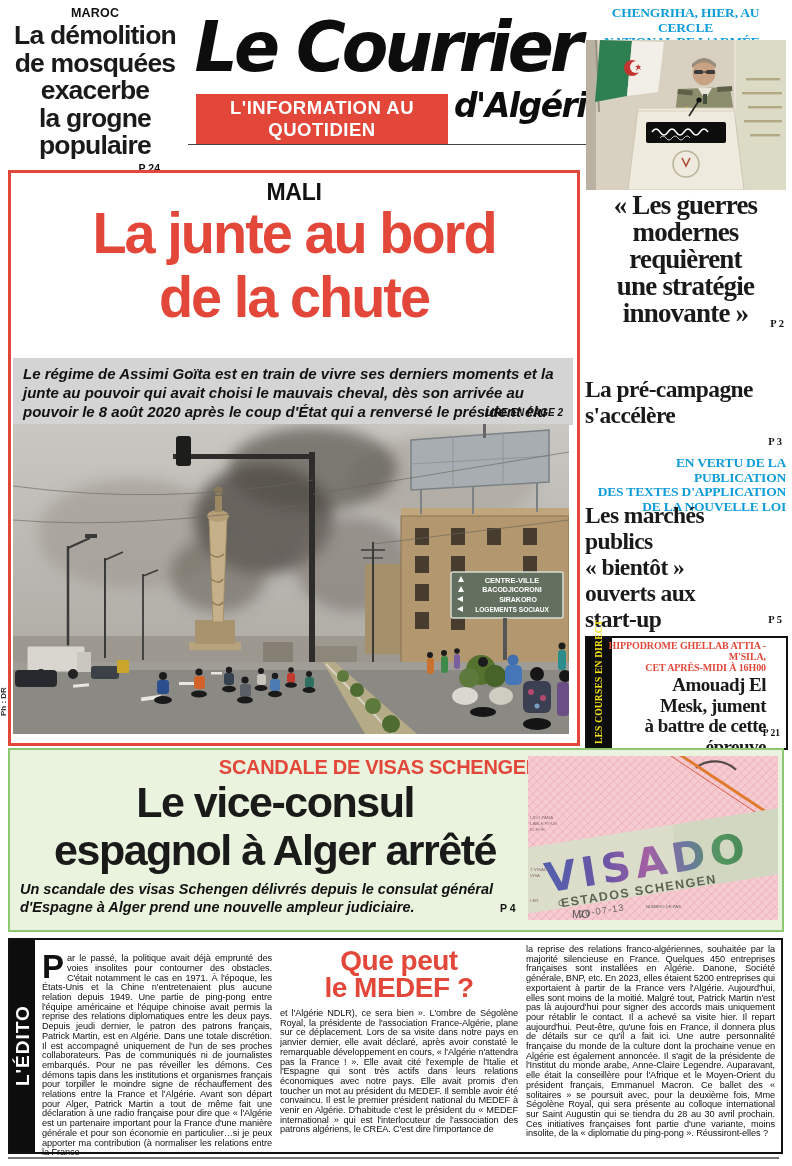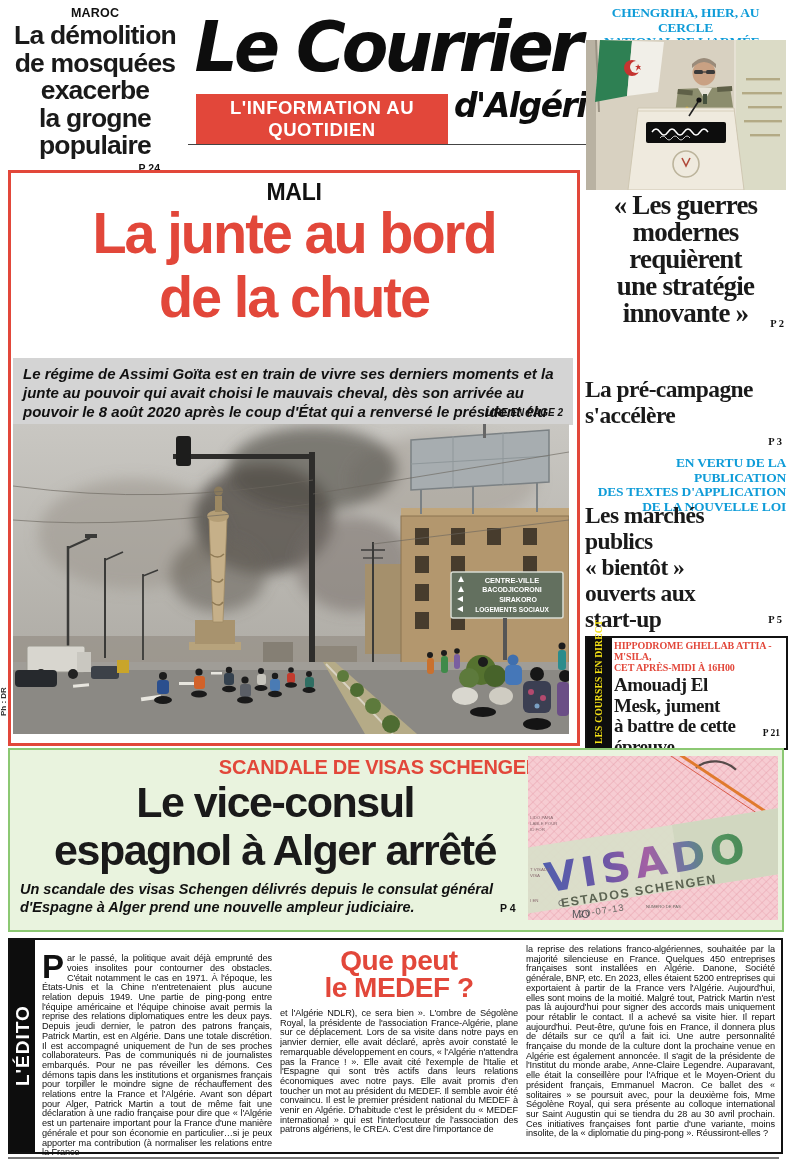--- a/index.html
+++ b/index.html
@@ -43,21 +43,21 @@
   .markkick{position:absolute;left:0;top:450px;text-align:right;}
   .markhead{position:absolute;left:0;top:496px;font-size:23.5px;line-height:26px;font-weight:800;color:#1a1a1a;letter-spacing:-.6px;}
   .markp{position:absolute;right:4px;top:608px;font-size:10.5px;}
 
   
   .races{position:absolute;left:0;top:630px;width:199px;height:110px;border:2px solid #111;background:#fff;}
   .races .strip{position:absolute;left:0;top:0;bottom:0;width:25px;background:#0d0d0d;}
   .races .striptext{position:absolute;left:0;top:0;width:25px;height:106px;color:#f5e215;
         font-size:9.5px;font-weight:800;letter-spacing:.2px;writing-mode:vertical-rl;transform:rotate(180deg);
         text-align:center;line-height:25px;white-space:nowrap;}
-  .races .inner{position:absolute;left:27px;top:2px;width:168px;text-align:left;}
+  .races .inner{position:absolute;left:11px;top:2px;width:168px;text-align:right;}
   .races .kickred{color:#e2473a;font-weight:800;font-size:10px;line-height:11px;letter-spacing:-.1px;}
   .races .head{font-size:19px;line-height:20.5px;font-weight:800;color:#1a1a1a;letter-spacing:-.5px;margin-top:2px;}
   .racesp{position:absolute;right:6px;top:722px;font-size:9.5px;font-weight:bold;}
 
   
   .mainbox{left:8px;top:170px;width:566px;height:570px;border:3px solid #e2473a;background:#fff;}
   .mainkick{position:absolute;left:0;top:6px;width:100%;text-align:center;font-size:23px;font-weight:800;color:#111;letter-spacing:-.3px;}
   .mainhead{position:absolute;left:0;top:28px;width:100%;text-align:center;color:#e2473a;
         font-size:57px;line-height:64px;font-weight:800;letter-spacing:-2px;transform:scaleX(.98);}
   .maindeck{position:absolute;left:2px;top:185px;width:540px;height:55px;background:#d4d4d4;

